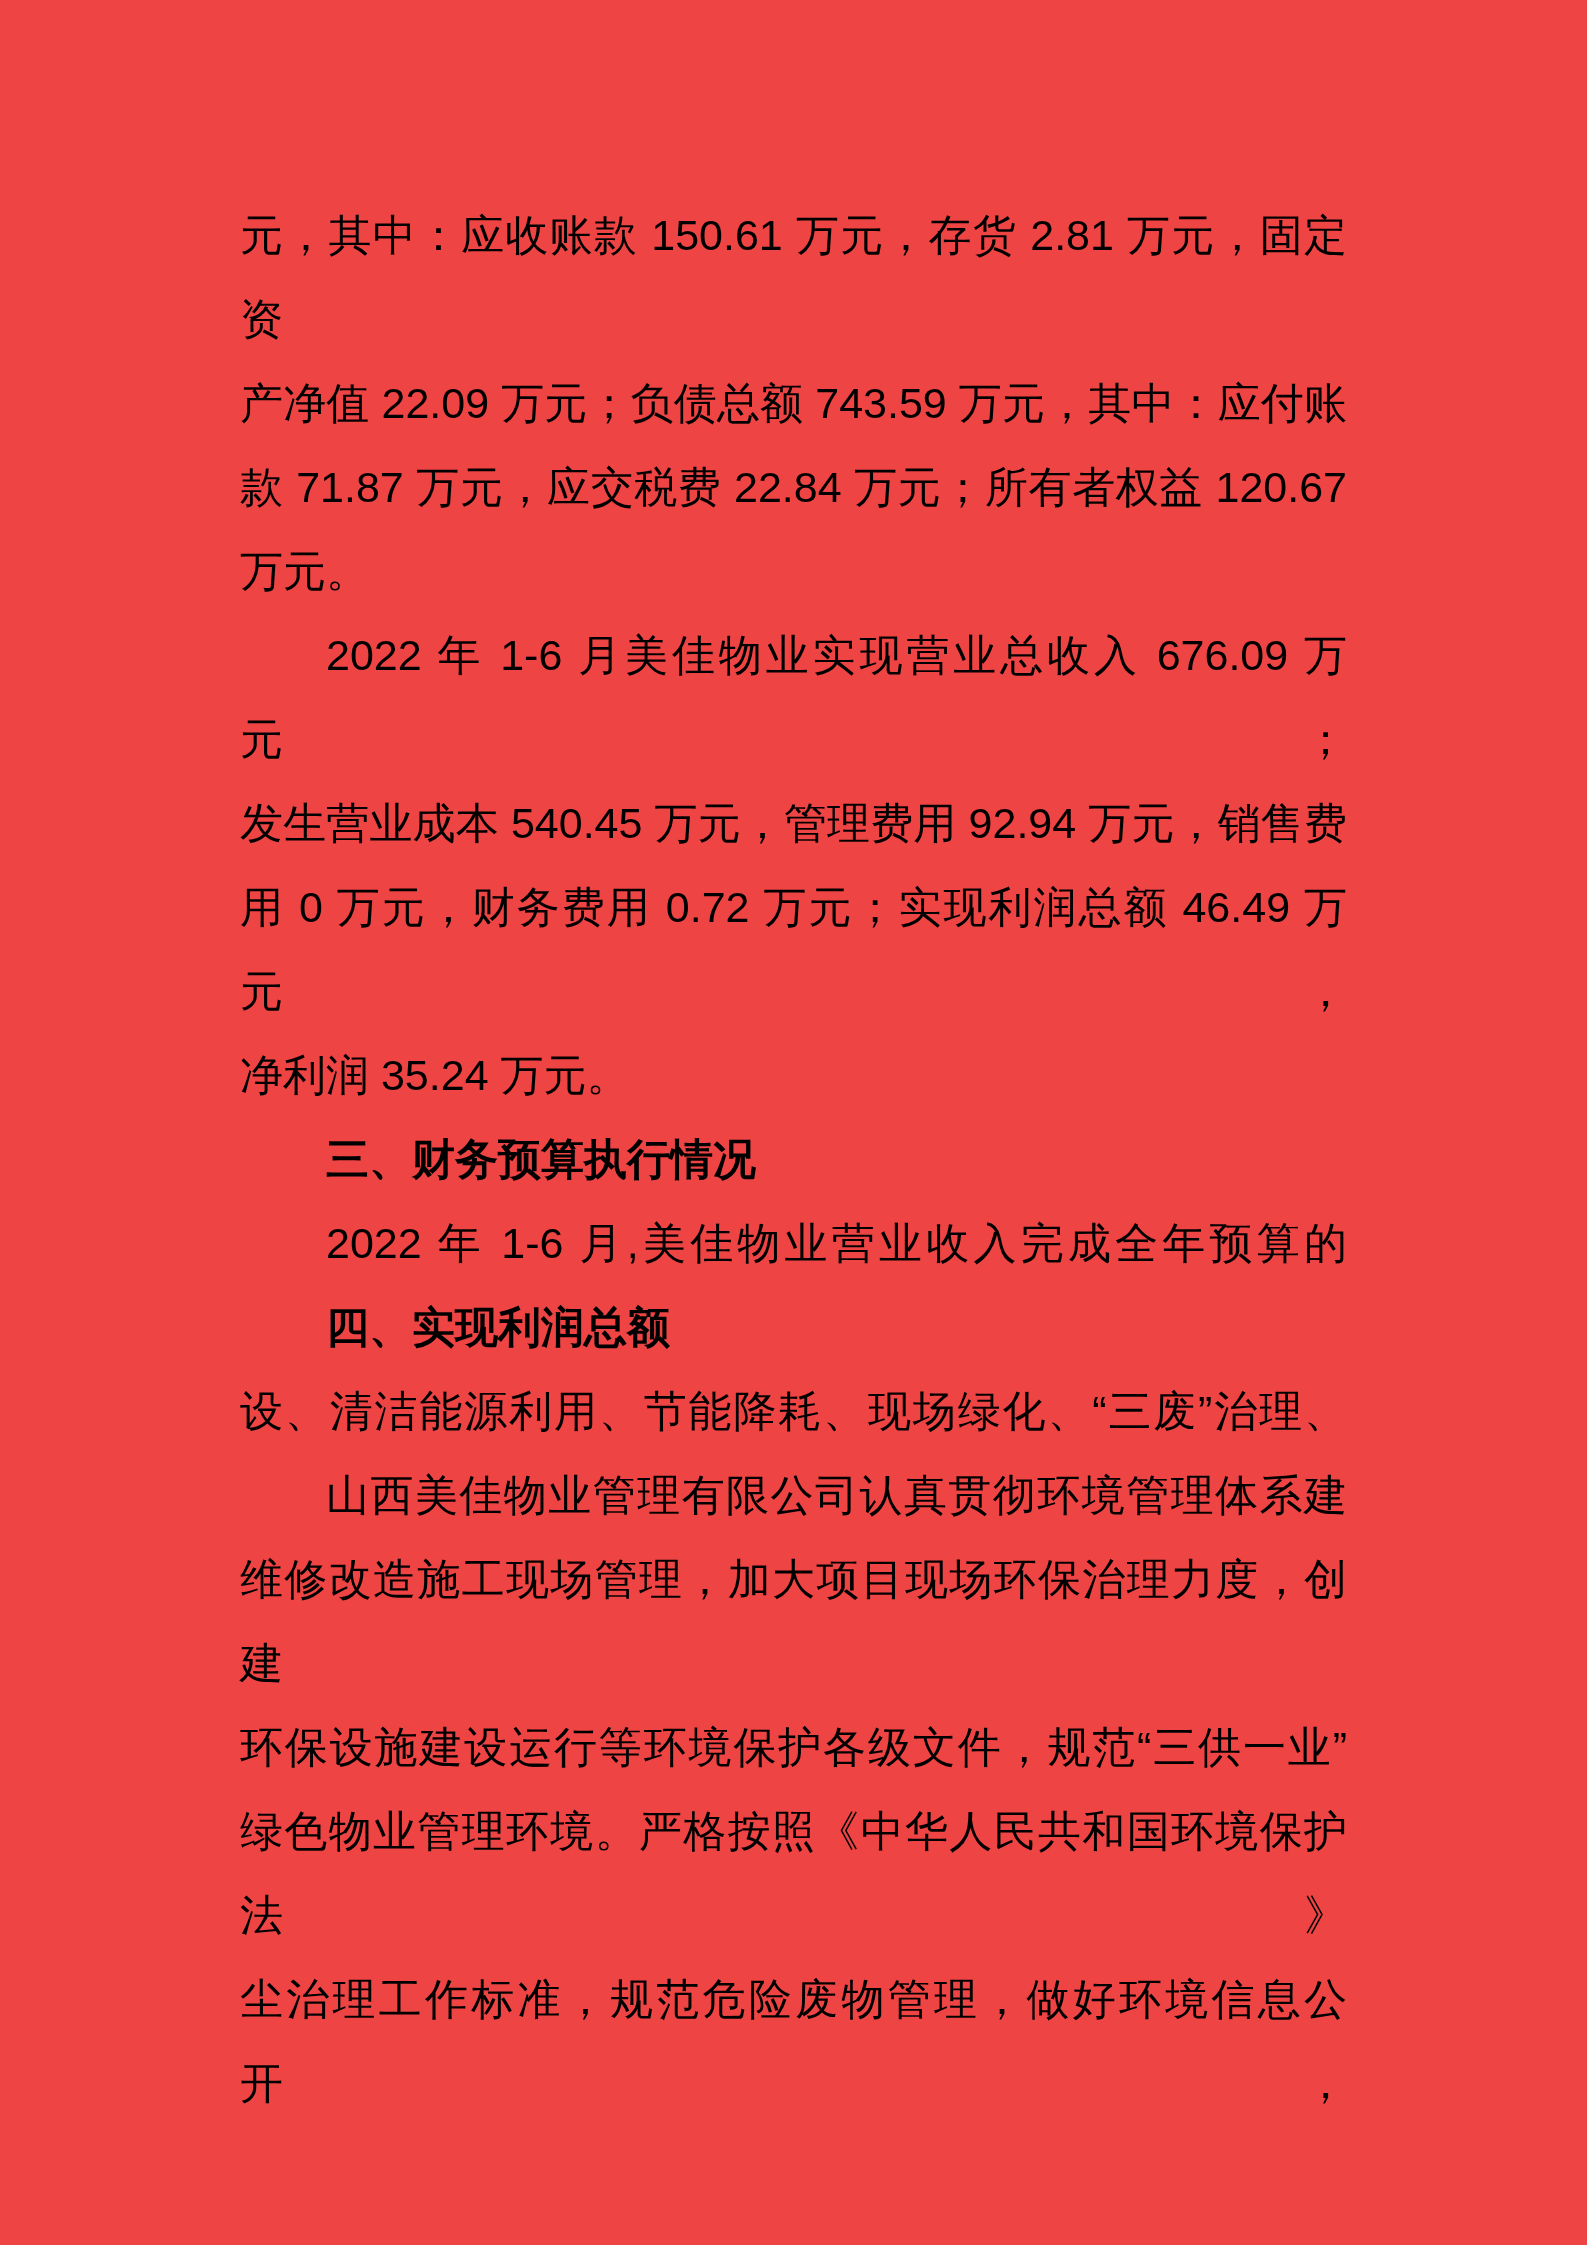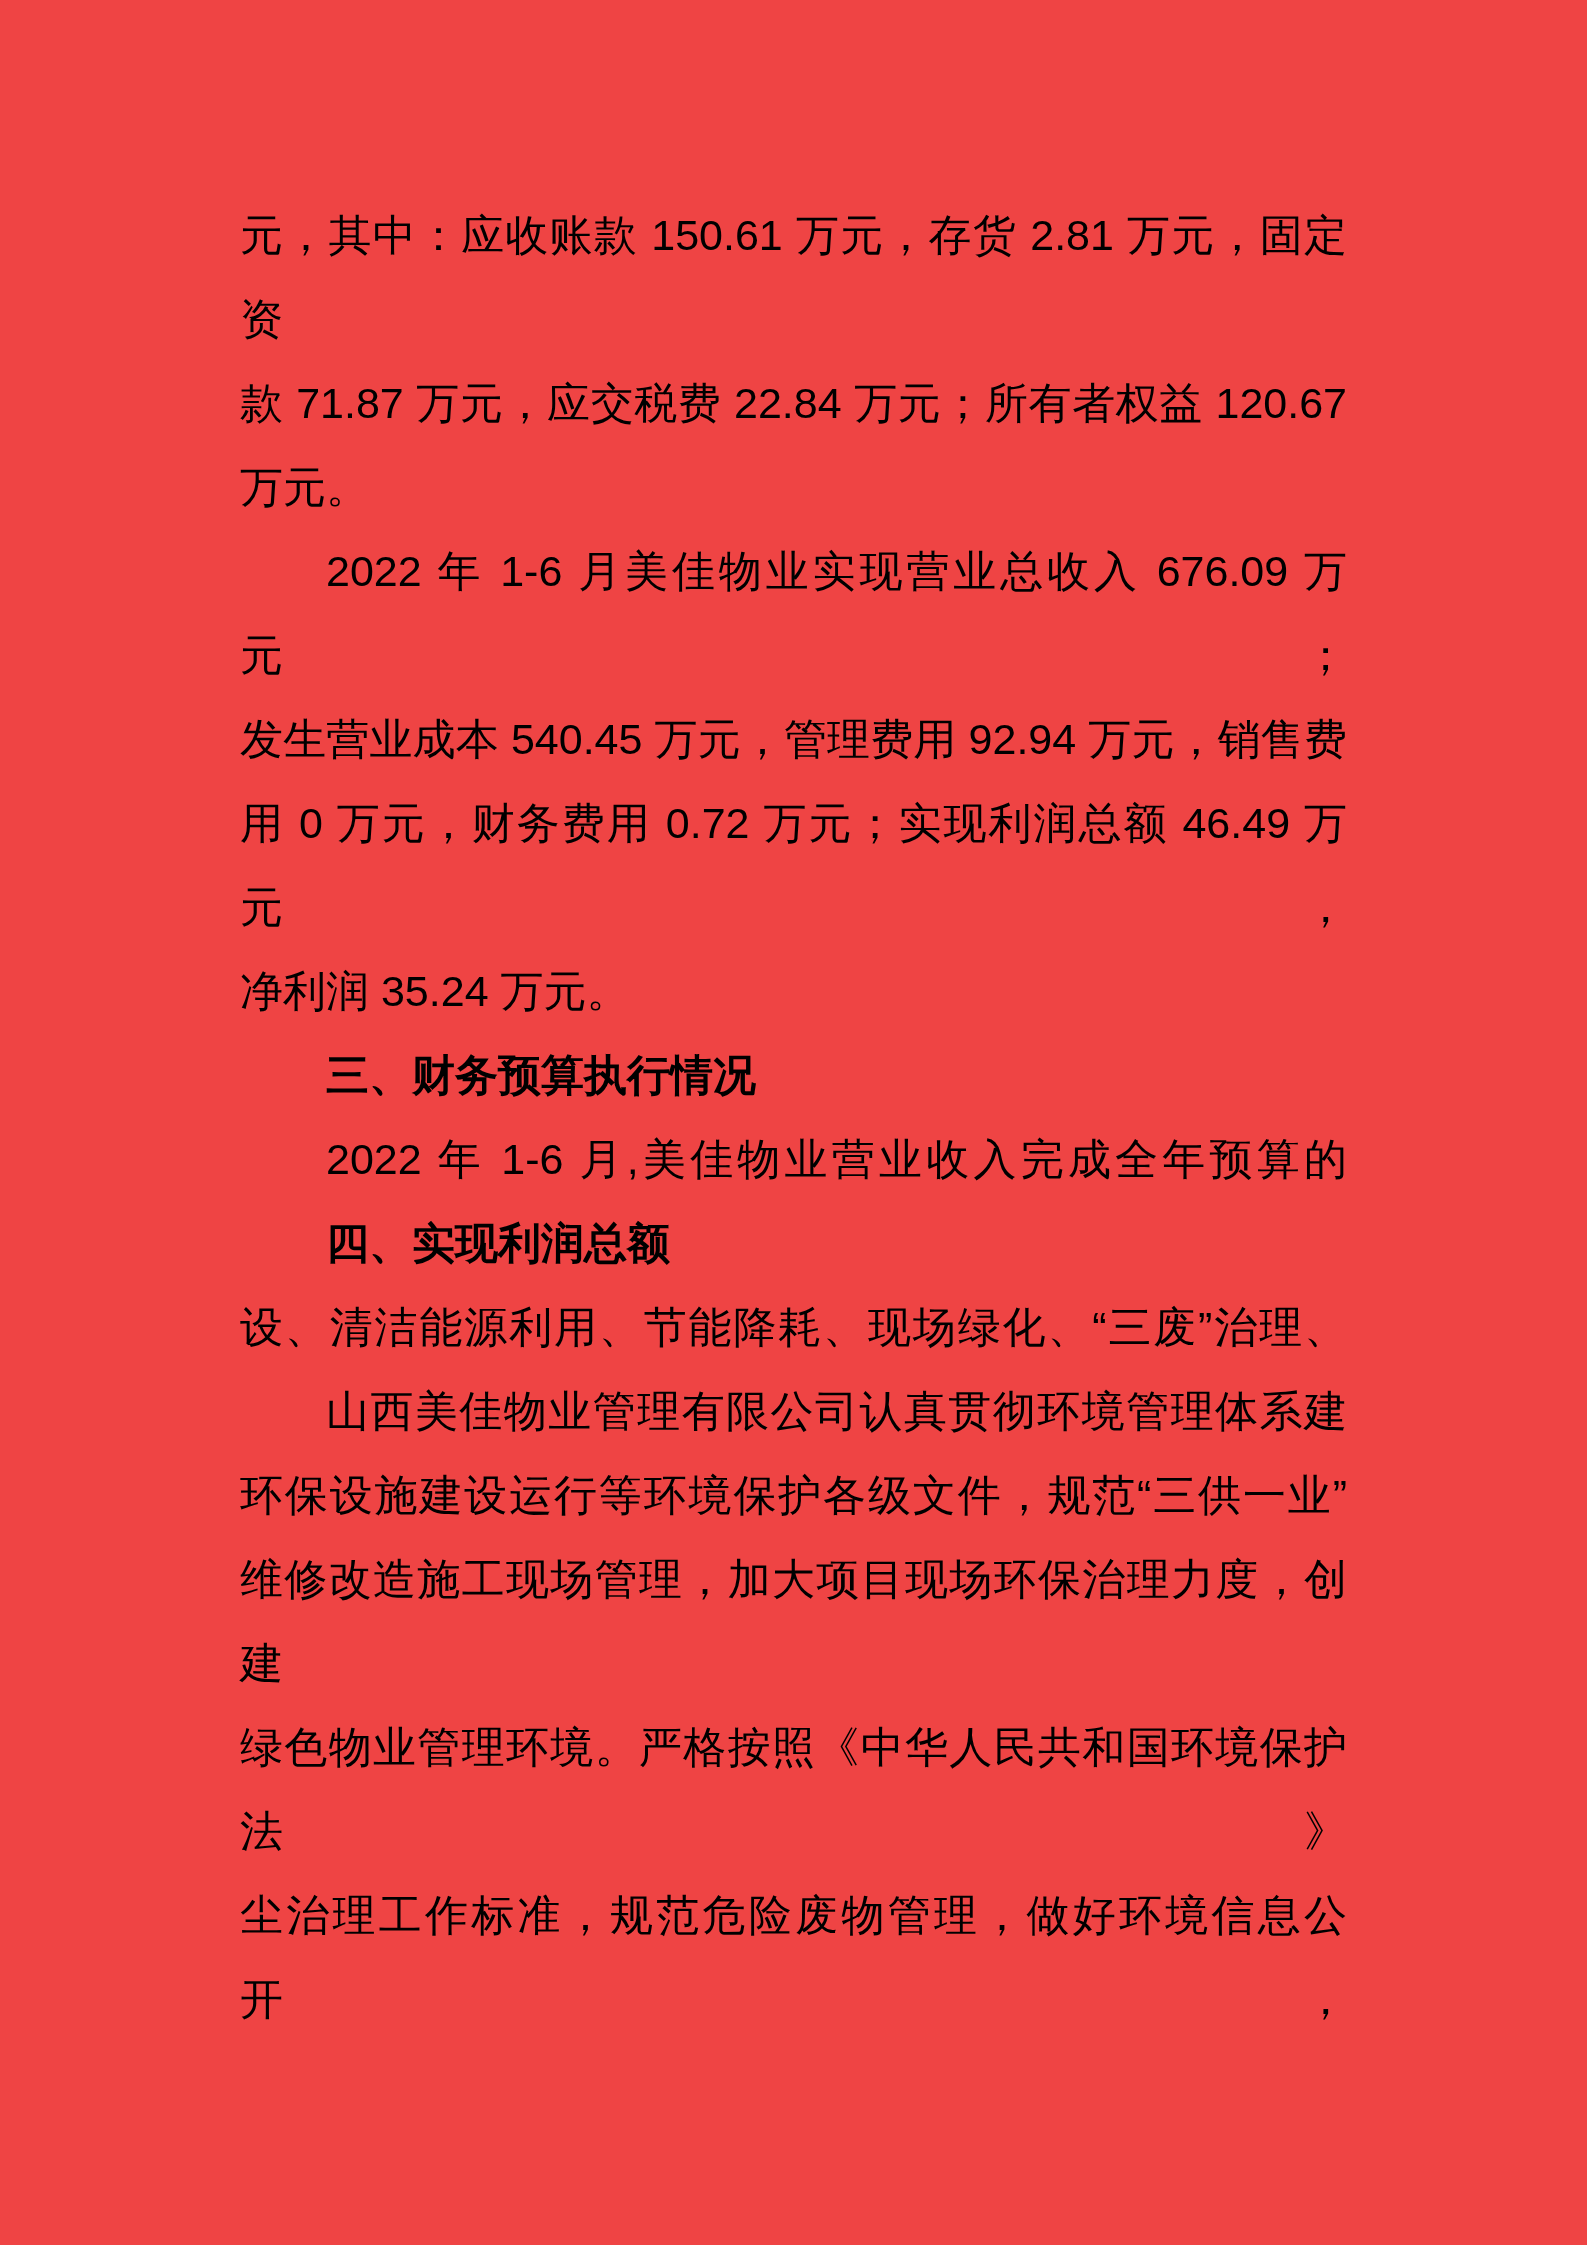--- a/index.html
+++ b/index.html
@@ -41,20 +41,21 @@
   }
 </style>
 </head>
 <body>
 
 <div class="page">
   <div class="content">
 
     <div class="para">
       <div class="ln">元，其中：应收账款 150.61 万元，存货 2.81 万元，固定资</div>
+      <div class="ln">产净值 22.09 万元；负债总额 743.59 万元，其中：应付账</div>
       <div class="ln">款 71.87 万元，应交税费 22.84 万元；所有者权益 120.67</div>
       <div class="ln last">万元。</div>
     </div>
 
     <div class="para">
       <div class="ln first">2022 年 1-6 月美佳物业实现营业总收入 676.09 万元；</div>
       <div class="ln">发生营业成本 540.45 万元，管理费用 92.94 万元，销售费</div>
       <div class="ln">用 0 万元，财务费用 0.72 万元；实现利润总额 46.49 万元，</div>
       <div class="ln last">净利润 35.24 万元。</div>
     </div>
@@ -67,21 +68,21 @@
       <div class="ln first">2022 年 1-6 月,美佳物业营业收入完成全年预算的</div>
     </div>
 
     <div class="para">
       <div class="ln heading">四、实现利润总额</div>
     </div>
 
     <div class="para">
       <div class="ln">设、清洁能源利用、节能降耗、现场绿化、“三废”治理、</div>
       <div class="ln first">山西美佳物业管理有限公司认真贯彻环境管理体系建</div>
+      <div class="ln">维修改造施工现场管理，加大项目现场环保治理力度，创建</div>
       <div class="ln">环保设施建设运行等环境保护各级文件，规范“三供一业”</div>
-      <div class="ln">维修改造施工现场管理，加大项目现场环保治理力度，创建</div>
       <div class="ln">绿色物业管理环境。严格按照《中华人民共和国环境保护法》</div>
       <div class="ln">尘治理工作标准，规范危险废物管理，做好环境信息公开，</div>
 
     </div>
 
   </div>
 </div>
 
 </body></html>

